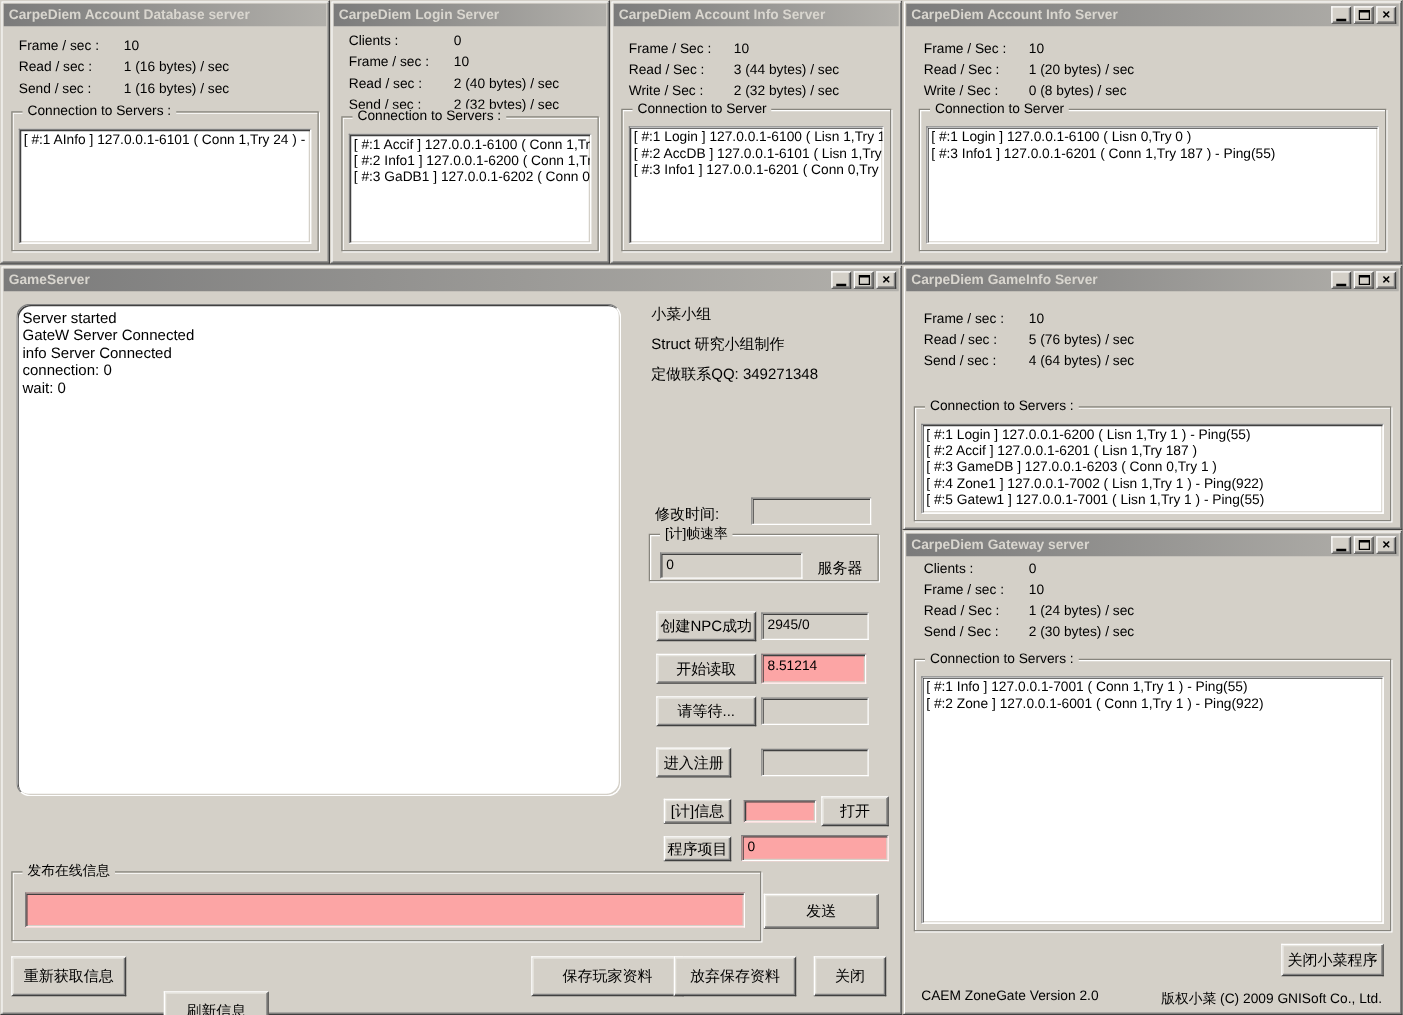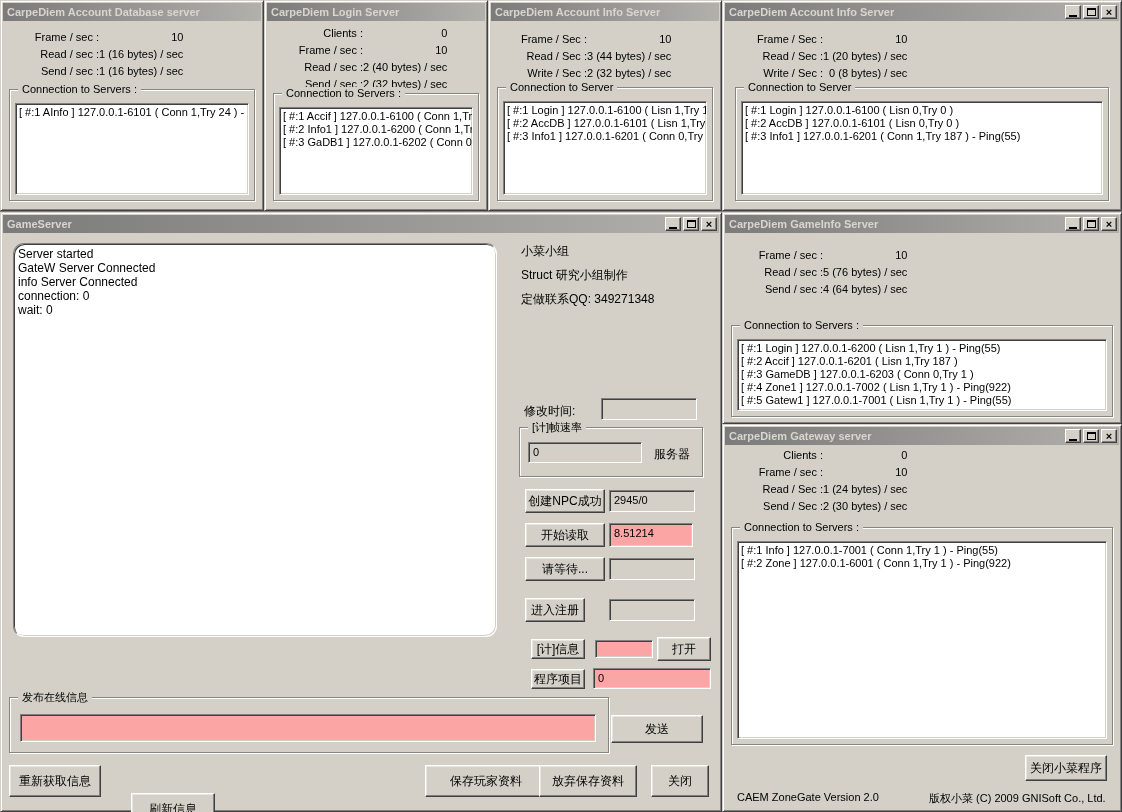--- a/index.html
+++ b/index.html
@@ -33,21 +33,21 @@
     width:16px; height:14px; background:#d4d0c8;
     border:1px solid; border-color:#ffffff #404040 #404040 #ffffff;
     box-shadow: inset -1px -1px 0 #808080;
     display:flex; align-items:center; justify-content:center;
   }
   .g-min { width:8px; height:2px; background:#000; margin-top:7px; }
   .g-max { width:9px; height:8px; border:1px solid #000; border-top-width:2px; }
   .g-close { font-size:11px; font-weight:bold; line-height:10px; }
   .stats {
     position:absolute; left:14px;
-    display:grid; grid-template-columns:84px auto; row-gap:4px;text-align:right;
+    display:grid; grid-template-columns:84px auto; row-gap:4px;
   }
   .stats div { height:13px; line-height:13px; white-space:nowrap; }
   .group {
     position:absolute;
     border:1px solid #87857e;
     box-shadow: 1px 1px 0 #ffffff, inset 1px 1px 0 #ffffff;
   }
   .glabel {
     position:absolute; top:-7px; left:8px;
     background:#d4d0c8; padding:0 4px;
@@ -164,21 +164,20 @@
     <div>10</div>
     <div>Read / Sec :</div>
     <div>1 (20 bytes) / sec</div>
     <div>Write / Sec :</div>
     <div>0 (8 bytes) / sec</div>
   </div>
   <div class="group" style="left:12px;top:86px;width:374px;height:114px">
     <span class="glabel">Connection to Server</span>
     <div class="listbox sunken">
       <div class="litem">[ #:1 Login ]  127.0.0.1-6100   ( Lisn 0,Try 0 )</div>
-      <div class="litem">[ #:2 AccDB ]  127.0.0.1-6101   ( Lisn 0,Try 0 )</div>
       <div class="litem">[ #:3 Info1 ]  127.0.0.1-6201   ( Conn 1,Try 187 ) - Ping(55)</div>
     </div>
   </div>
 </div>
 
 <div class="win" style="left:0;top:212px;width:722px;height:600px">
   <div class="titlebar">
     <span class="title">GameServer</span>
     <span class="tbtns">
       <span class="tbtn">
@@ -201,21 +200,21 @@
     <div> wait: 0</div>
   </div>
 
   <div class="txt" style="left:520px;top:30px">小菜小组</div>
   <div class="txt" style="left:520px;top:54px">Struct 研究小组制作</div>
   <div class="txt" style="left:520px;top:78px">定做联系QQ: 349271348</div>
 
   <div class="txt" style="left:523px;top:190px">修改时间:</div>
   <div class="field sunken" style="left:600px;top:185px;width:96px;height:22px"></div>
 
-  <div class="group" style="left:518px;top:214px;width:184px;height:50px">
+  <div class="group" style="left:518px;top:214px;width:184px;height:38px">
     <span class="glabel">[计]帧速率</span>
     <div class="field sunken" style="left:8px;top:14px;width:114px;height:21px">0</div>
     <div class="txt" style="left:134px;top:18px">服务器</div>
   </div>
 
   <div class="btn" style="left:524px;top:276px;width:80px;height:24px">创建NPC成功</div>
   <div class="field sunken" style="left:608px;top:277px;width:86px;height:22px">2945/0</div>
 
   <div class="btn" style="left:524px;top:310px;width:80px;height:24px">开始读取</div>
   <div class="field-white sunken" style="left:608px;top:310px;width:84px;height:24px">8.51214</div>

